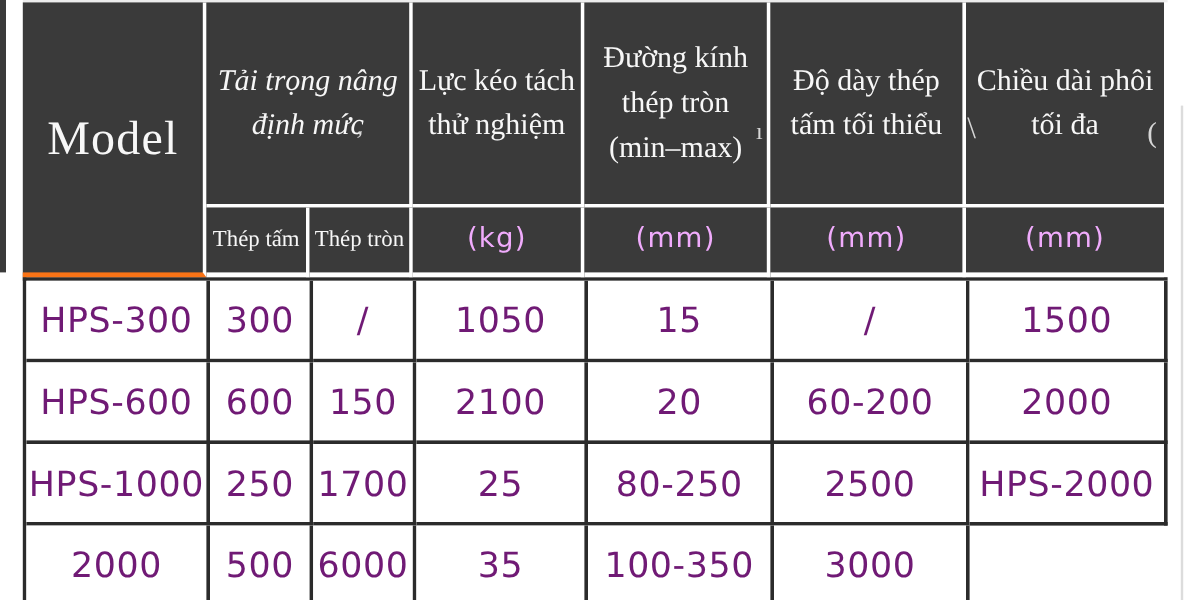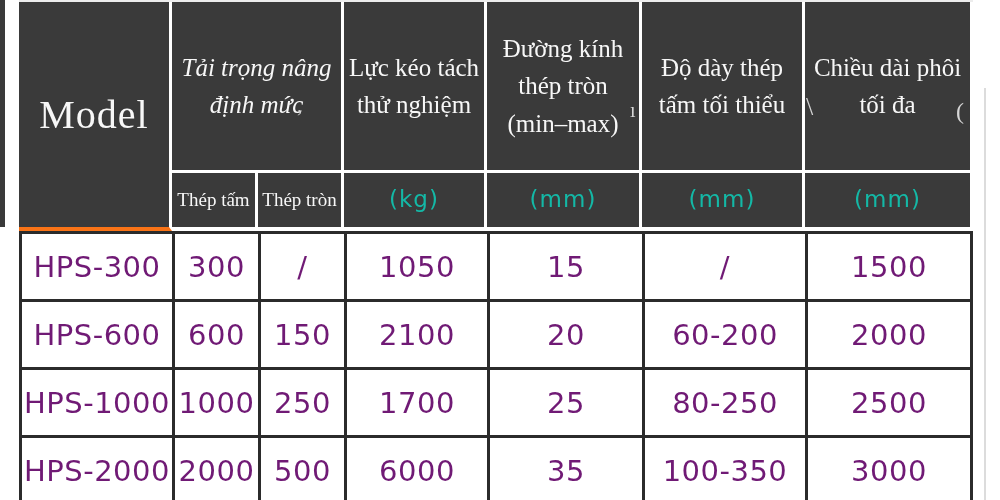--- a/index.html
+++ b/index.html
@@ -16,21 +16,21 @@
          background:#ffffff;}
   .hcell{background:#3a3a3a;color:#f7f7f7;display:flex;align-items:center;justify-content:center;
          text-align:center;box-sizing:border-box;border-right:3px solid #ffffff;
          font-size:25px;line-height:1.5;padding:0 4px;}
   .hcell.last{border-right:none;text-align:center;}
   .row1{border-bottom:3px solid #ffffff;}
   .model-cell{grid-row:1/3;grid-column:1;font-size:40px;letter-spacing:1px;border-bottom:4px solid #f97316;}
   .span2{grid-column:2/4;font-style:italic;}
   .sub{border-bottom:4px solid #ffffff;font-size:19px;line-height:1.35;}
   .unit{font-family:"DejaVu Sans","Liberation Sans",sans-serif;font-size:23px;letter-spacing:1px;
-        color:#14b8a6;}
+        color:#f0abfc;}
   
   .tbody{display:grid;
          grid-template-columns:153px 86px 86px 143px 155px 163px 165px;
          grid-auto-rows:68px;
          border-top:3px solid #2b2b2b;border-left:3px solid #2b2b2b;
          width:fit-content;
          font-family:"DejaVu Sans","Liberation Sans",sans-serif;}
   .dcell{background:#ffffff;color:#701a75;display:flex;align-items:center;justify-content:center;
          box-sizing:border-box;border-right:3px solid #2b2b2b;border-bottom:3px solid #2b2b2b;
          font-size:29px;letter-spacing:0.5px;}
@@ -80,21 +80,20 @@
 
       <div class="dcell">HPS-600</div>
       <div class="dcell">600</div>
       <div class="dcell">150</div>
       <div class="dcell">2100</div>
       <div class="dcell">20</div>
       <div class="dcell">60-200</div>
       <div class="dcell">2000</div>
 
       <div class="dcell">HPS-1000</div>
-      <div class="dcell">1000</div>
       <div class="dcell">250</div>
       <div class="dcell">1700</div>
       <div class="dcell">25</div>
       <div class="dcell">80-250</div>
       <div class="dcell">2500</div>
 
       <div class="dcell">HPS-2000</div>
       <div class="dcell">2000</div>
       <div class="dcell">500</div>
       <div class="dcell">6000</div>

